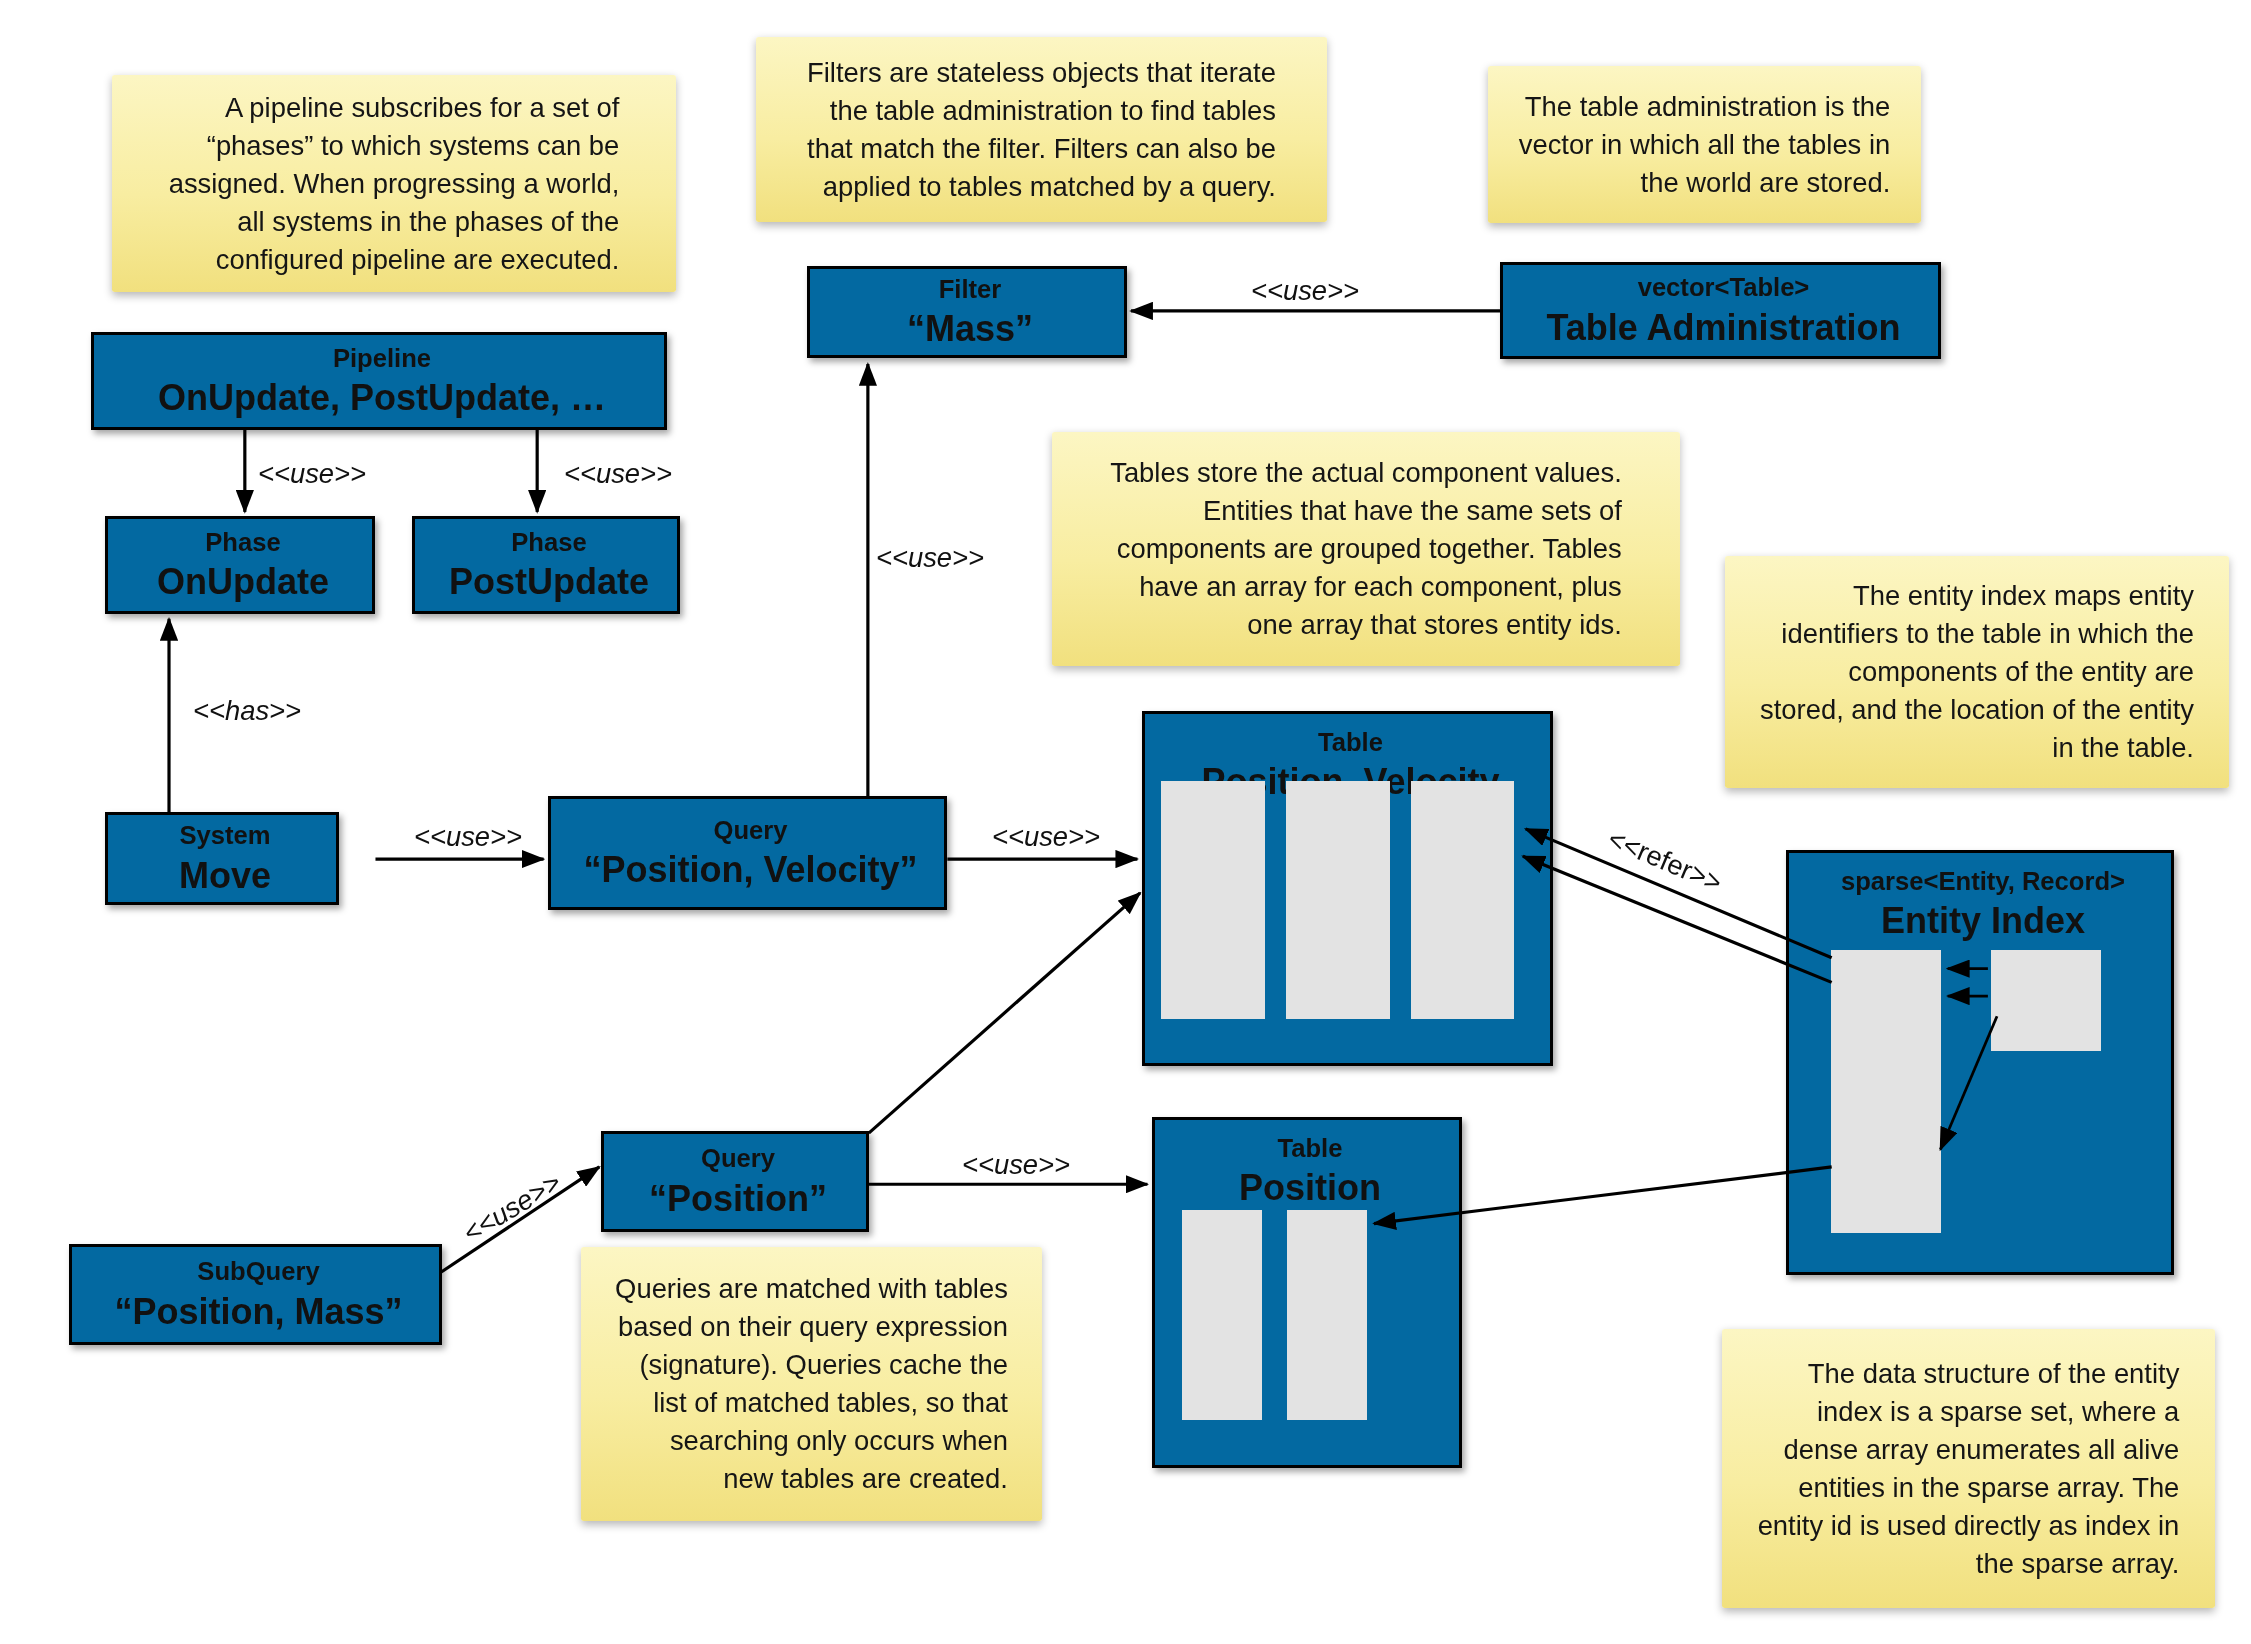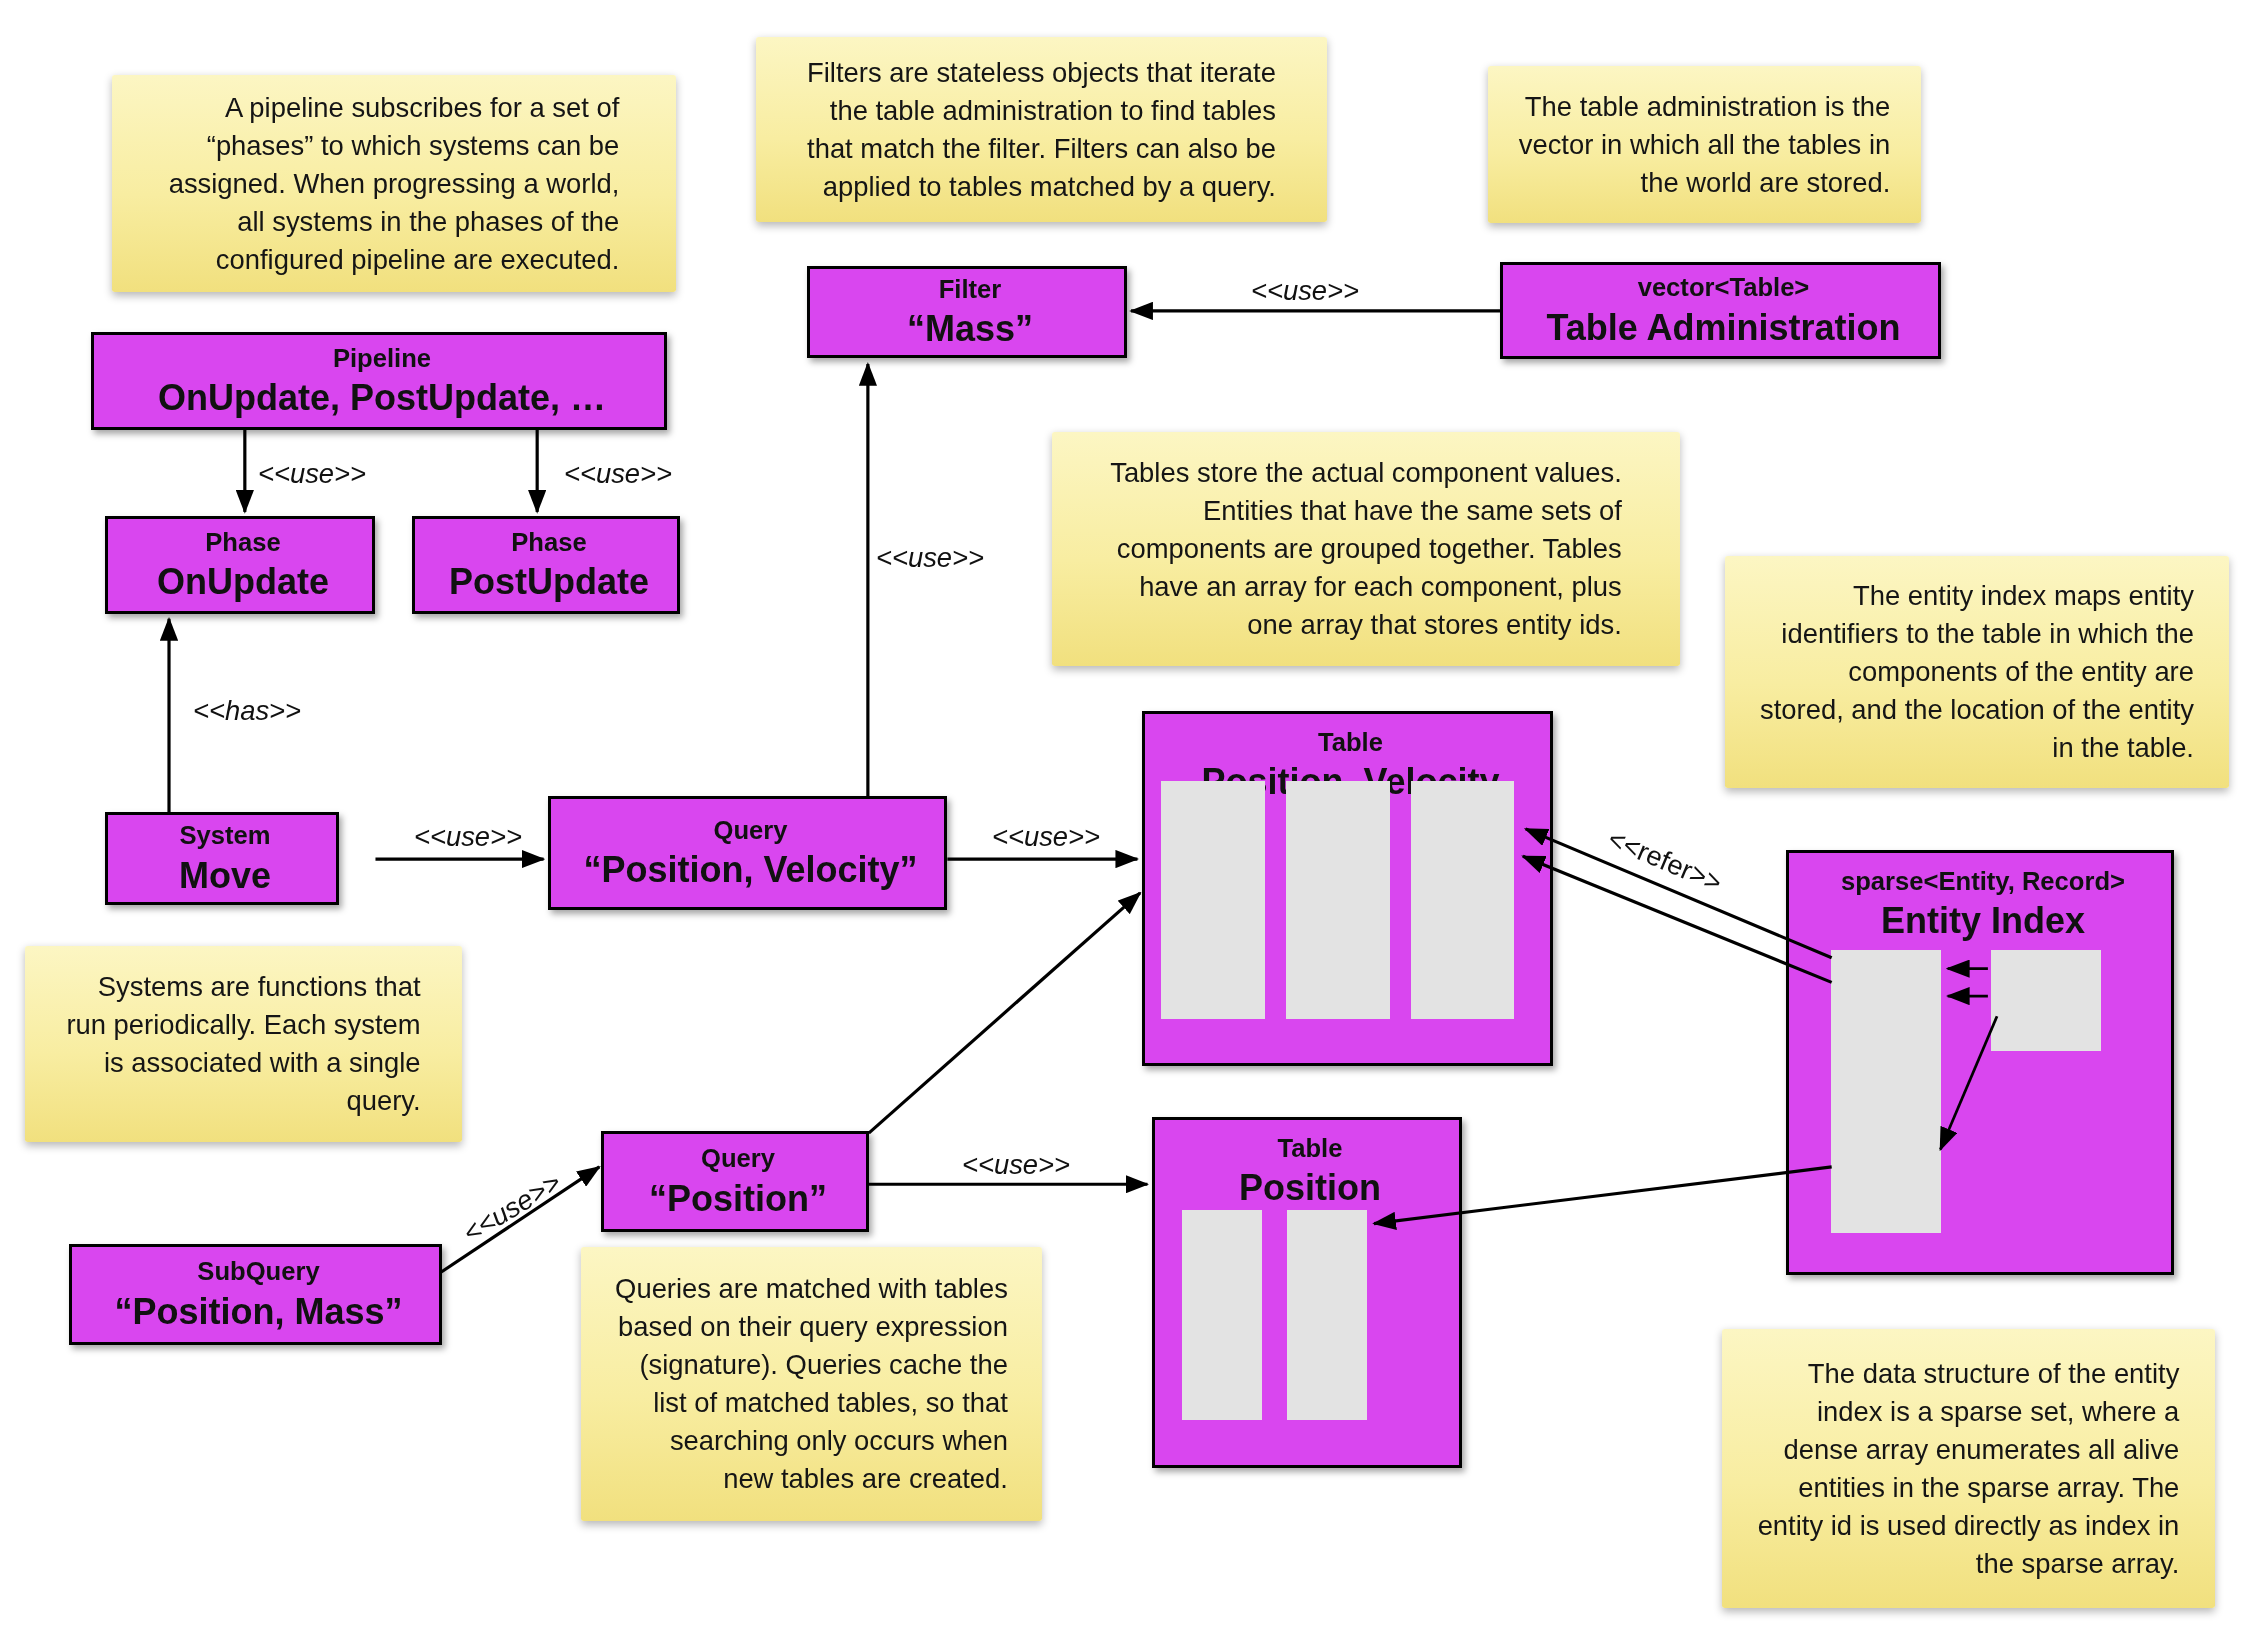--- a/index.html
+++ b/index.html
@@ -2,21 +2,21 @@
 <html style="font-size:14.6px"><head>
 <meta charset="utf-8">
 <style>
   html,body{margin:0;padding:0;background:#ffffff;}
   #canvas{position:relative;width:2251px;height:1645px;background:#ffffff;overflow:hidden;
           font-family:"Liberation Sans", sans-serif;color:#111;}
   .note{position:absolute;background:linear-gradient(180deg,#fcf6c3 0%,#f8eda1 55%,#f1e07e 100%);
         box-shadow:0 3.7px 8.2px rgba(0,0,0,.28);border-radius:2.7px;
         display:flex;align-items:center;justify-content:center;text-align:right;
         white-space:pre;font-size:27.4px;line-height:38px;color:#151515;}
-  .ubox{position:absolute;background:#d946ef;border:3.7px solid #000;box-sizing:border-box;
+  .ubox{position:absolute;background:#0369a1;border:3.7px solid #000;box-sizing:border-box;
         box-shadow:2.7px 3.7px 6.4px rgba(0,0,0,.35);
         display:flex;flex-direction:column;align-items:center;justify-content:center;gap:3.7px;padding-left:6px;}
   .ubox.top{justify-content:flex-start;padding-top:12.8px;}
   .t1{font-size:25.6px;font-weight:bold;line-height:31px;}
   .t2{font-size:36px;font-weight:bold;line-height:42px;}
   .gray{position:absolute;background:#e3e3e3;}
   .stereo{position:absolute;font-style:italic;font-size:27.4px;white-space:nowrap;
           transform:translate(-50%,-50%);}
   .stereo.rotneg{transform:translate(-50%,-50%) rotate(-31deg);}
   .stereo.rotpos{transform:translate(-50%,-50%) rotate(23deg);font-style:normal;}
@@ -42,24 +42,20 @@
   <div class="note" style="left:1052px;top:432px;width:628px;height:234px">Tables store the actual component values.
 Entities that have the same sets of
 components are grouped together. Tables
 have an array for each component, plus
 one array that stores entity ids.</div>
   <div class="note" style="left:1725px;top:556px;width:504px;height:232px">The entity index maps entity
 identifiers to the table in which the
 components of the entity are
 stored, and the location of the entity
 in the table.</div>
-  <div class="note" style="left:25px;top:946px;width:437px;height:196px">Systems are functions that
-run periodically. Each system
-is associated with a single
-query.</div>
   <div class="note" style="left:581px;top:1247px;width:461px;height:274px">Queries are matched with tables
 based on their query expression
 (signature). Queries cache the
 list of matched tables, so that
 searching only occurs when
 new tables are created.</div>
   <div class="note" style="left:1722px;top:1329px;width:493px;height:279px">The data structure of the entity
 index is a sparse set, where a
 dense array enumerates all alive
 entities in the sparse array. The

